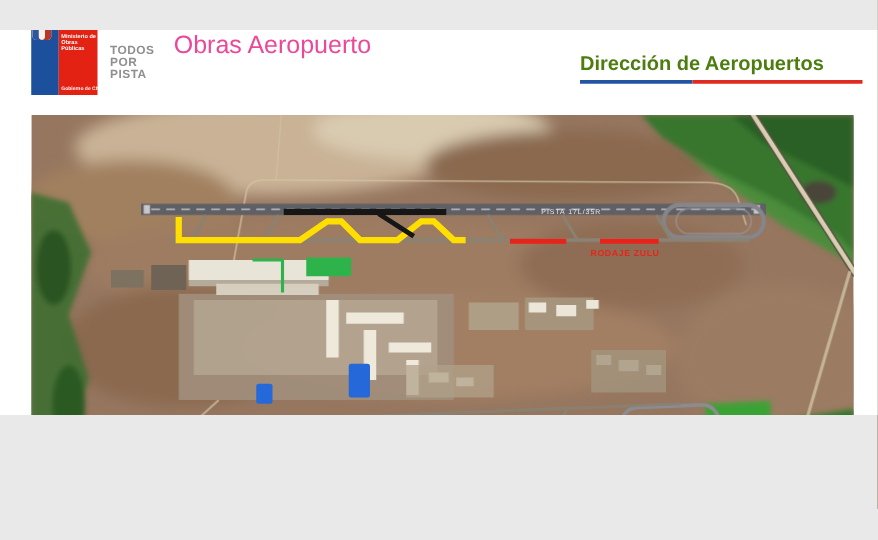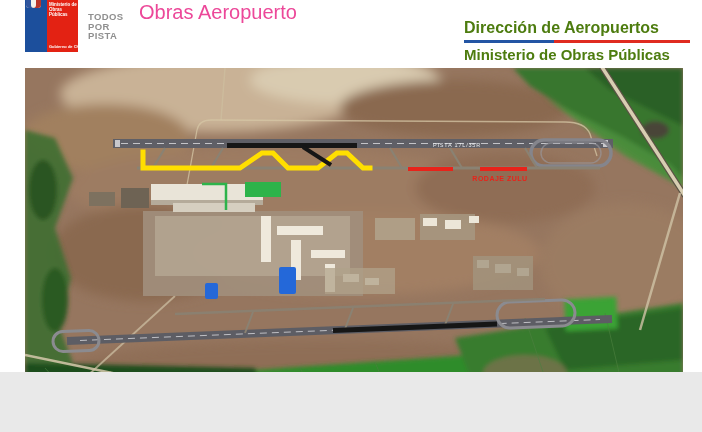--- a/index.html
+++ b/index.html
@@ -1,17 +1,17 @@
 <!DOCTYPE html>
 <html><head>
 <meta charset="utf-8">
 <style>
   html,body{margin:0;padding:0;background:#e9e9e9;}
-  .page{position:relative;width:702px;height:372px;background:#ffffff;overflow:hidden;
-        font-family:"Liberation Sans",sans-serif;-webkit-font-smoothing:antialiased;}
+  .page{position:relative;width:702px;height:308px;background:#ffffff;overflow:hidden;
+        font-family:"Liberation Sans",sans-serif;margin-top:24px;-webkit-font-smoothing:antialiased;}
 
   
   .logo{position:absolute;left:25px;top:0;width:53px;height:52px;}
   .logo-blue{position:absolute;left:0;top:0;width:22px;height:52px;background:#1c4f9c;}
   .logo-red{position:absolute;left:22px;top:0;width:31px;height:52px;background:#e32213;}
   .logo-emblem{position:absolute;left:1px;top:0;width:15px;height:8px;background:#f5f2ea;
                border-radius:0 0 3px 3px;box-shadow:inset -5px 0 0 #b8352a, inset 5px 0 0 #31569e;}
   .logo-min{position:absolute;left:24px;top:2px;color:#fff;font-size:4.5px;line-height:5.2px;font-weight:bold;}
   .logo-gov{position:absolute;left:24px;top:44px;color:#fff;font-size:4px;font-weight:bold;white-space:nowrap;}
   .slogan{position:absolute;left:88px;top:12px;font-size:9.5px;font-weight:bold;color:#8f8f8f;
@@ -65,21 +65,20 @@
   <div class="title">
     <div class="title-l1">Obras Aeropuerto</div>
   </div>
 
   <div class="dept">
     <div class="dept-l1">Dirección de Aeropuertos</div>
     <div class="dept-divider">
       <span class="dept-div-blue"></span>
       <span class="dept-div-red"></span>
     </div>
-    <div class="dept-l2">Ministerio de Obras Públicas</div>
   </div>
 
   <div class="map">
     <svg width="658" height="347" viewBox="0 0 658 347">
       <defs>
         <filter id="soft" x="-30%" y="-30%" width="160%" height="160%">
             <feGaussianBlur stdDeviation="6"></feGaussianBlur>
           </filter>
         <filter id="soft2" x="-30%" y="-30%" width="160%" height="160%">
             <feGaussianBlur stdDeviation="2"></feGaussianBlur>

